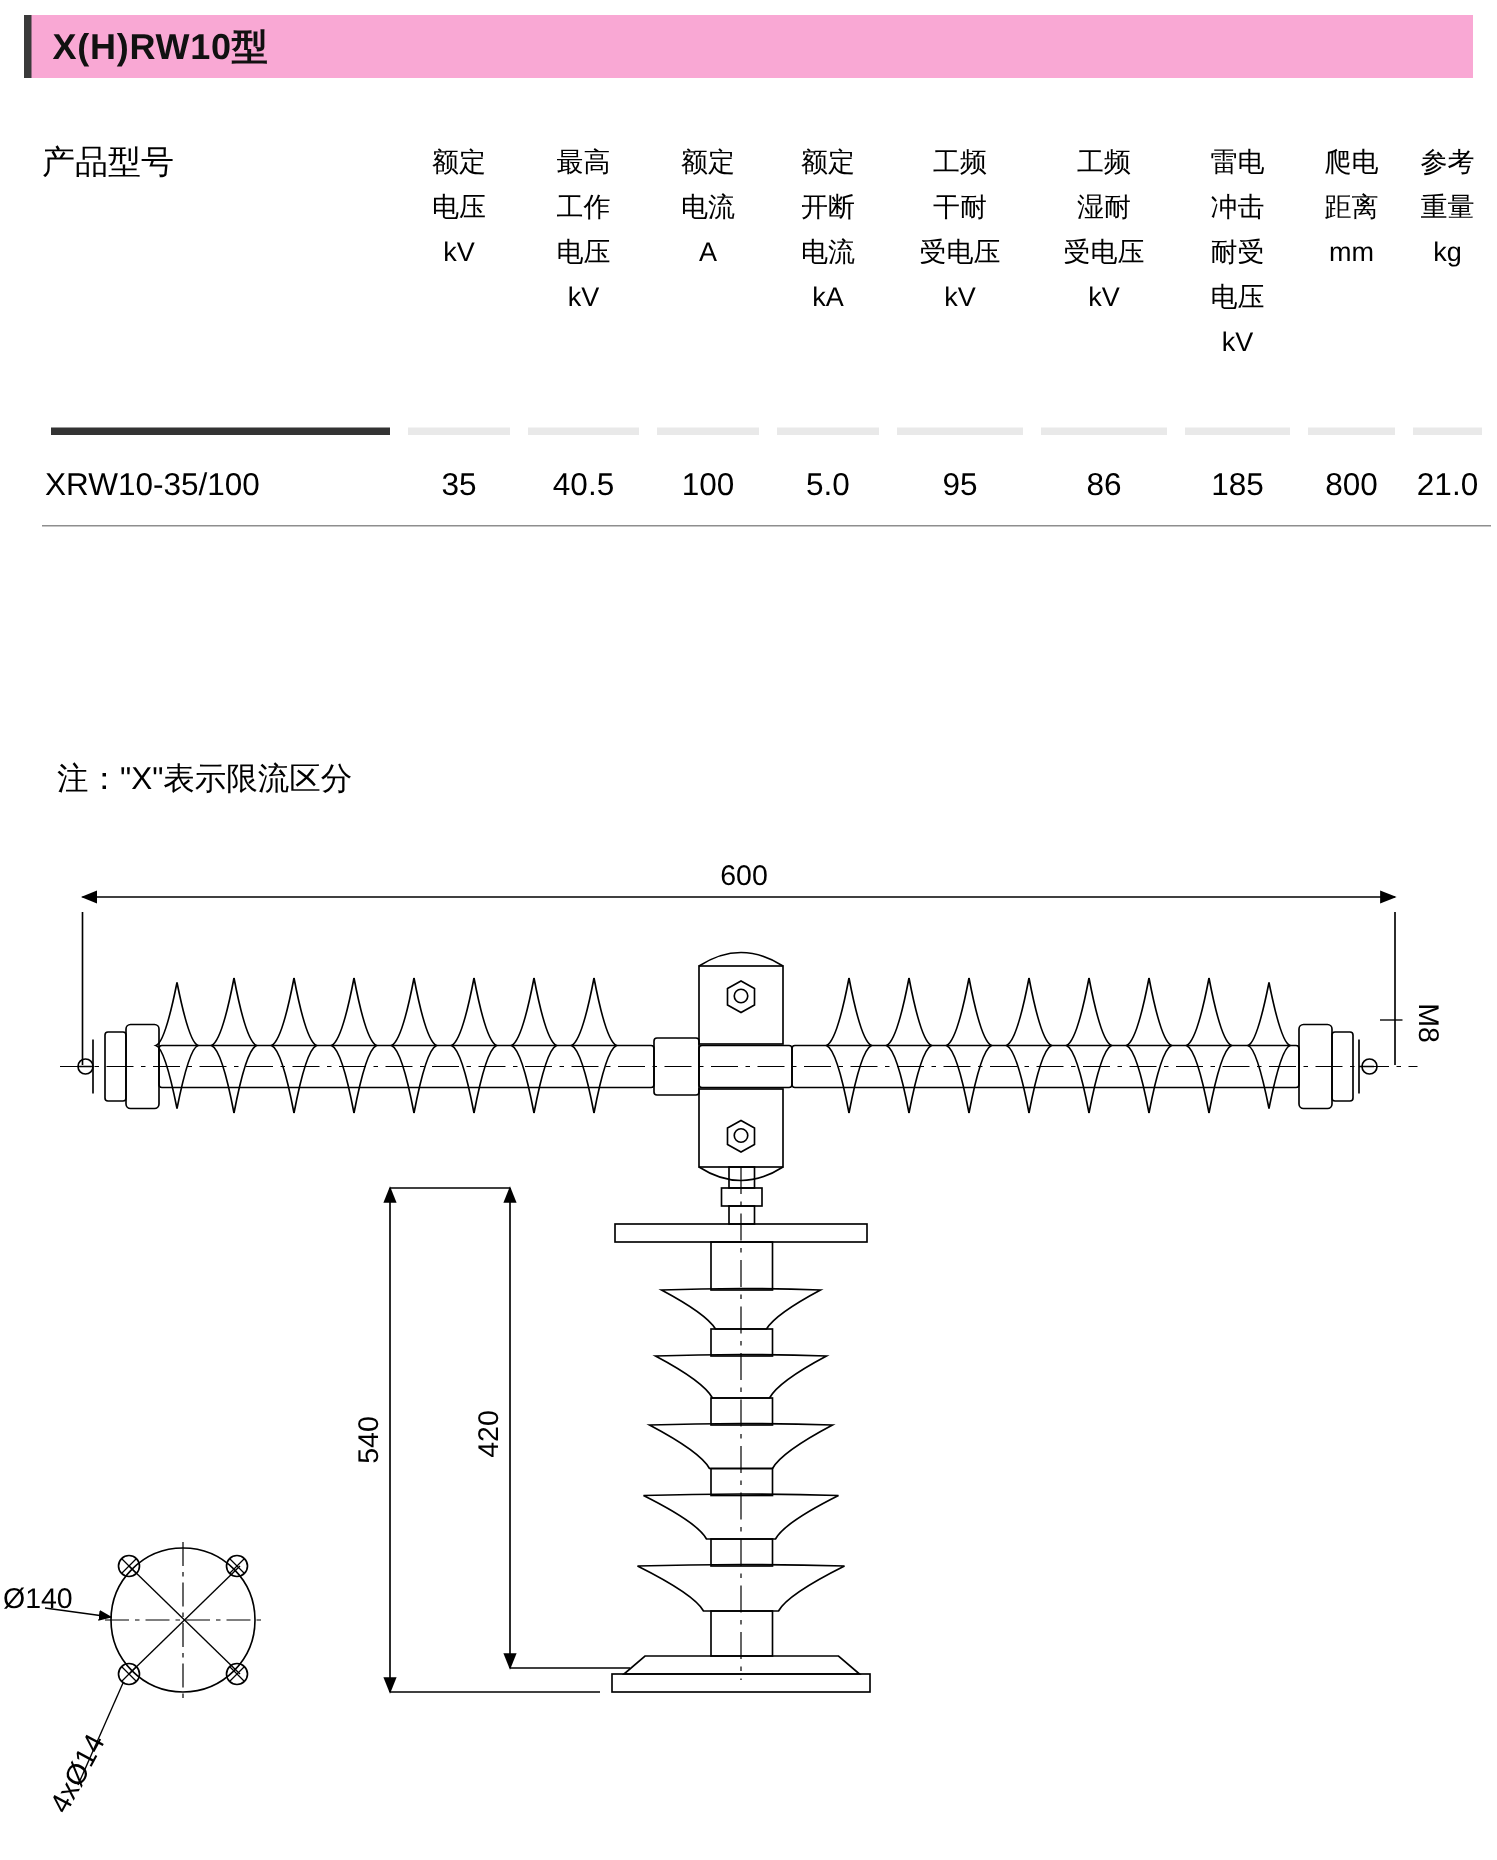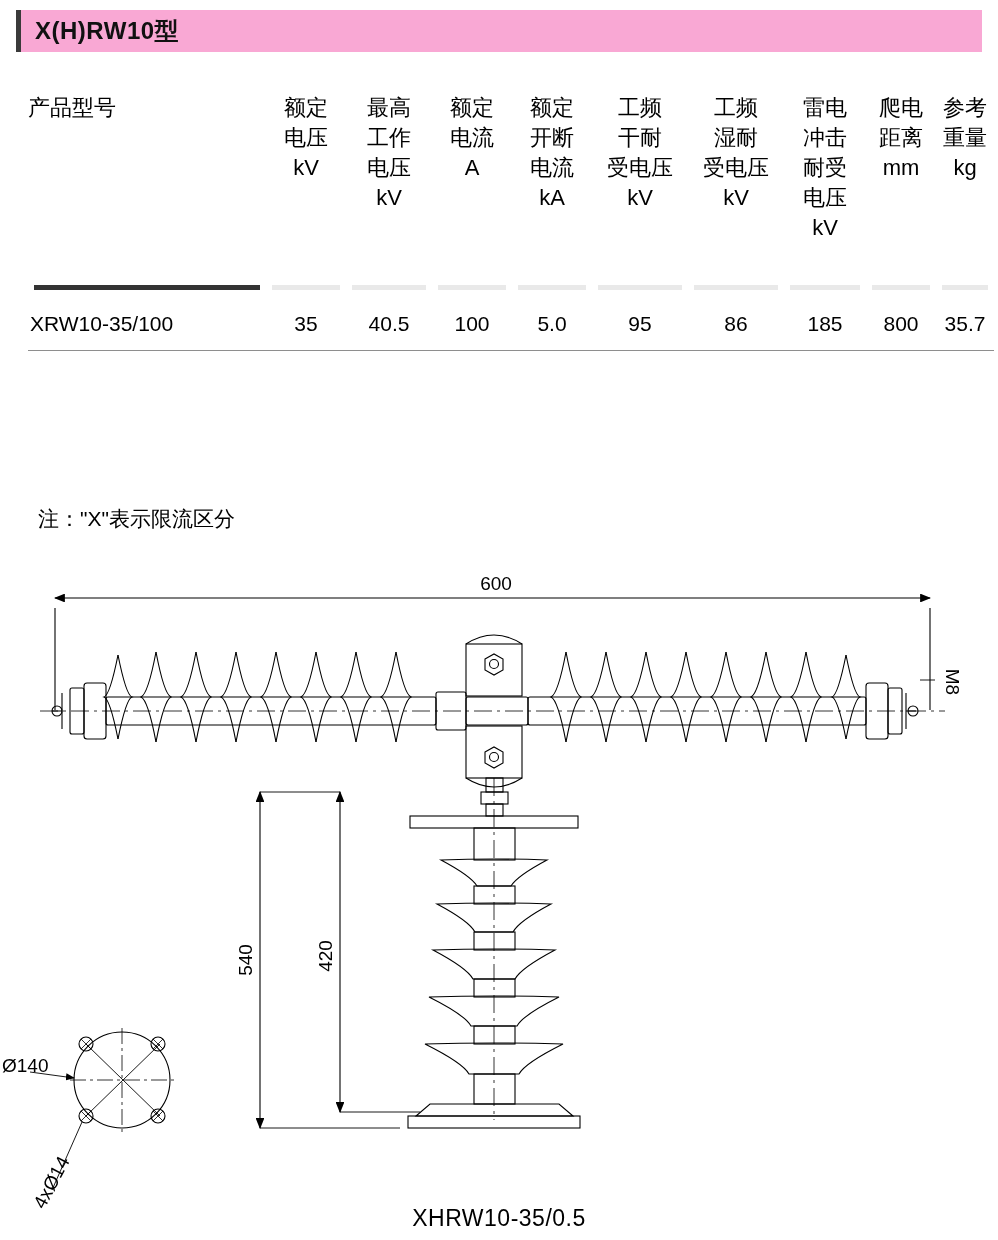--- a/index.html
+++ b/index.html
@@ -54,21 +54,21 @@
     border-collapse: collapse;
     table-layout: fixed;
     margin-top: 21px;
   }
   .spec-table th, .spec-table td {
     font-weight: normal;
     padding: 0;
     vertical-align: top;
   }
   .spec-table thead th {
-    font-size: 22px;
+    font-size: 18px;
     line-height: 30px;
     vertical-align: top;
     padding-bottom: 6px;
     height: 186px;
   }
   .spec-table thead th.first-col {
     text-align: left;
     font-size: 22px;
     vertical-align: top;
   }
@@ -263,21 +263,21 @@
       <tr>
         <td class="model">XRW10-35/100</td>
         <td>35</td>
         <td>40.5</td>
         <td>100</td>
         <td>5.0</td>
         <td>95</td>
         <td>86</td>
         <td>185</td>
         <td>800</td>
-        <td>35.7</td>
+        <td>21.0</td>
       </tr>
     </tbody>
   </table>
 
   <div class="note">注："X"表示限流区分</div>
 
   <div class="drawing">
     <svg width="998" height="680" viewBox="0 0 998 680" xmlns="http://www.w3.org/2000/svg">
       <defs>
         <marker id="arrEnd" markerWidth="10" markerHeight="8" refX="9" refY="4" orient="auto">
@@ -414,15 +414,14 @@
         <text x="496" y="30" text-anchor="middle" id="t-width">600</text>
         <text x="946" y="122" transform="rotate(90 946 122)" text-anchor="middle" id="t-thread">M8</text>
         <text x="252" y="400" transform="rotate(-90 252 400)" text-anchor="middle" id="t-total">540</text>
         <text x="332" y="396" transform="rotate(-90 332 396)" text-anchor="middle" id="t-inner">420</text>
         <text x="2" y="512" id="t-circle">Ø140</text>
         <text x="44" y="650" transform="rotate(-62 44 650)" id="t-holes">4xØ14</text>
       </g>
     </svg>
   </div>
 
-  <div class="caption">XHRW10-35/0.5</div>
 
 </div>
 
 </body></html>

